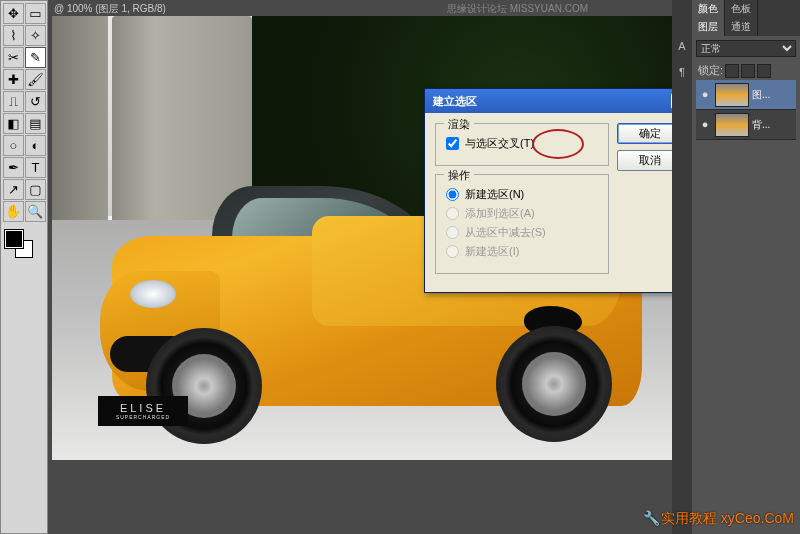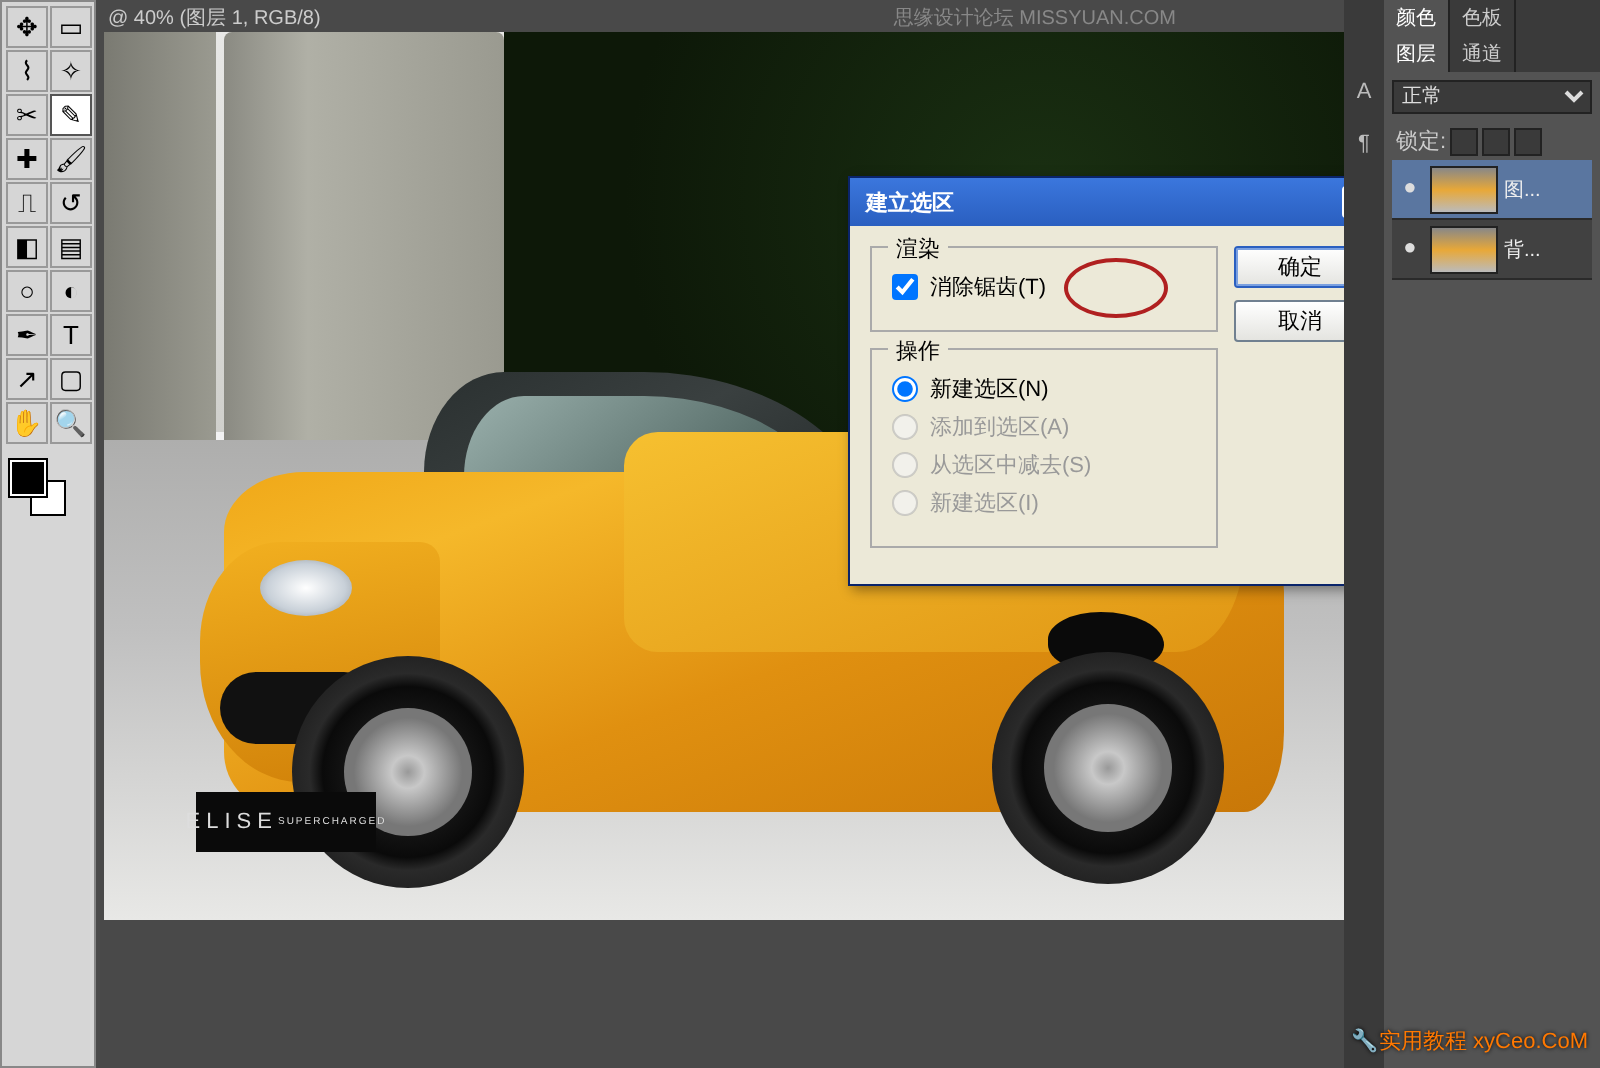--- a/index.html
+++ b/index.html
@@ -27,21 +27,21 @@
 .car-cabin{position:absolute;left:130px;top:10px;width:230px;height:110px;background:linear-gradient(150deg,#2a3030 0%,#3a4040 40%,#1a2020 100%);border-radius:40px 120px 10px 10px/50px 90px 10px 10px}
 .car-window{position:absolute;left:150px;top:22px;width:190px;height:76px;background:linear-gradient(140deg,#9ab0ac 0%,#5a706c 60%,#2a3a36 100%);border-radius:30px 100px 6px 6px/40px 70px 6px 6px}
 .car-front{position:absolute;left:18px;top:95px;width:120px;height:120px;background:linear-gradient(170deg,#f2b020,#d08008);border-radius:40px 10px 16px 50px/50px 10px 16px 60px}
 .grille{position:absolute;left:28px;top:160px;width:80px;height:36px;background:#111;border-radius:20px}
 .headlight{position:absolute;left:48px;top:104px;width:46px;height:28px;background:radial-gradient(ellipse,#fff 0%,#c8d0d8 60%,#889098 100%);border-radius:50%}
 .vent{position:absolute;right:90px;top:130px;width:58px;height:30px;background:#0a0a0a;border-radius:50% 60% 50% 50%}
 .wheel{position:absolute;width:116px;height:116px;background:radial-gradient(circle,#d8d8d8 0%,#b0b0b0 22%,#1a1a1a 28%,#0a0a0a 52%,#2a2a2a 60%,#0f0f0f 100%);border-radius:50%}
 .wheel.front{left:64px;top:152px}
 .wheel.rear{left:414px;top:150px}
 .spoke{position:absolute;inset:22%;background:radial-gradient(circle,#999 0%,#c8c8c8 18%,#777 60%);border-radius:50%}
-.badge{position:absolute;left:46px;top:380px;width:90px;height:30px;background:#0a0a0a;color:#ddd;font-size:8px;display:flex;flex-direction:row;align-items:center;justify-content:center;letter-spacing:3px}
+.badge{position:absolute;left:46px;top:380px;width:90px;height:30px;background:#0a0a0a;color:#ddd;font-size:8px;display:flex;flex-direction:column;align-items:center;justify-content:center;letter-spacing:3px}
 .dialog{position:absolute;left:376px;top:88px;width:270px;background:#ece9d8;border:1px solid #0a246a;box-shadow:2px 2px 6px rgba(0,0,0,.4)}
 .dlg-title{height:24px;background:linear-gradient(#3b77dd,#2a5fc0);color:#fff;display:flex;align-items:center;padding:0 4px 0 8px;font-weight:bold;font-size:12px;justify-content:space-between}
 .dlg-close{width:18px;height:16px;background:#e04030;color:#fff;display:flex;align-items:center;justify-content:center;border:1px solid #fff;border-radius:2px;font-size:10px;font-weight:bold}
 .dlg-body{padding:10px;display:flex;gap:8px}
 .dlg-left{flex:1}
 .fieldset{border:1px solid #aaa;padding:8px 10px 10px;margin-bottom:8px;position:relative}
 .fieldset-legend{position:absolute;top:-7px;left:8px;background:#ece9d8;padding:0 4px;font-size:11px}
 .row{display:flex;align-items:center;gap:4px;margin:4px 0}
 .row input[type=text]{width:38px;height:18px;border:1px solid #7a9ac0;padding:0 3px;text-align:left;font-size:11px}
 .circle-mark{position:absolute;border:2px solid #b02020;border-radius:50%;width:52px;height:30px;left:96px;top:5px;pointer-events:none}
@@ -59,21 +59,21 @@
 .panel-body{background:#535353;padding:4px}
 .blend{display:flex;gap:2px;margin-bottom:4px}
 .blend select{flex:1;height:17px;font-size:10px;background:#3a3a3a;color:#ddd;border:1px solid #222}
 .lock-row{display:flex;align-items:center;gap:2px;padding:2px;color:#ccc;font-size:10px}
 .lock-row span.ic{width:14px;height:14px;background:#3a3a3a;border:1px solid #222;display:inline-block}
 .layer{display:flex;align-items:center;height:30px;background:#414141;border-bottom:1px solid #2a2a2a;padding:2px;gap:3px}
 .layer.active{background:#5a76a0}
 .eye{width:14px;height:14px;color:#ddd;font-size:11px;text-align:center}
 .thumb{width:34px;height:24px;background:linear-gradient(#888 0%,#e8a838 50%,#bbb 100%);border:1px solid #222}
 .layer-name{color:#eee;font-size:10px;flex:1;overflow:hidden}
-.watermark{position:absolute;right:6px;bottom:6px;color:#ff7800;font-size:11px;text-shadow:0 0 2px #000}
+.watermark{position:absolute;right:6px;bottom:6px;color:#ff7800;font-size:14px;text-shadow:0 0 2px #000}
 .watermark2{position:absolute;right:104px;top:2px;color:#888;font-size:10px}
 .top-right-tabs{display:flex;background:#3a3a3a}
 </style>
 </head>
 <body>
 
 <div class="main">
   <div class="toolbox">
     <div class="tool-grid">
       <div class="tool">✥</div>
@@ -97,21 +97,21 @@
       <div class="tool">✋</div>
       <div class="tool">🔍</div>
     </div>
     <div class="swatches">
       <div class="sw-fg"></div>
       <div class="sw-bg"></div>
     </div>
   </div>
 
   <div class="canvas-area">
-    <div class="doc-title">@ 40% (图层 1, RGB/8)</div>
+    <div class="doc-title">@ 100% (图层 1, RGB/8)</div>
     <div class="watermark2">思缘设计论坛  MISSYUAN.COM</div>
     <div class="image-wrap">
       <div class="car-scene">
         <div class="sky"></div>
         <div class="pillar2"></div>
         <div class="pillar"></div>
         <div class="foliage"></div>
         <div class="ground"></div>
         <div class="car">
           <div class="car-cabin"></div>
@@ -141,21 +141,21 @@
         <span>建立选区</span>
         <div class="dlg-close">✕</div>
       </div>
       <div class="dlg-body">
         <div class="dlg-left">
           <div class="fieldset" style="position:relative">
             <div class="fieldset-legend">渲染</div>
             <div class="circle-mark"></div>
             <div class="row">
               <input type="checkbox" checked="" style="">
-              <label>消除锯齿(T)</label>
+              <label>与选区交叉(T)</label>
             </div>
           </div>
           <div class="fieldset">
             <div class="fieldset-legend">操作</div>
             <div class="row">
               <input type="radio" name="op" checked="" style="">
               <label>新建选区(N)</label>
             </div>
             <div class="row disabled">
               <input type="radio" name="op" disabled="" style="">

